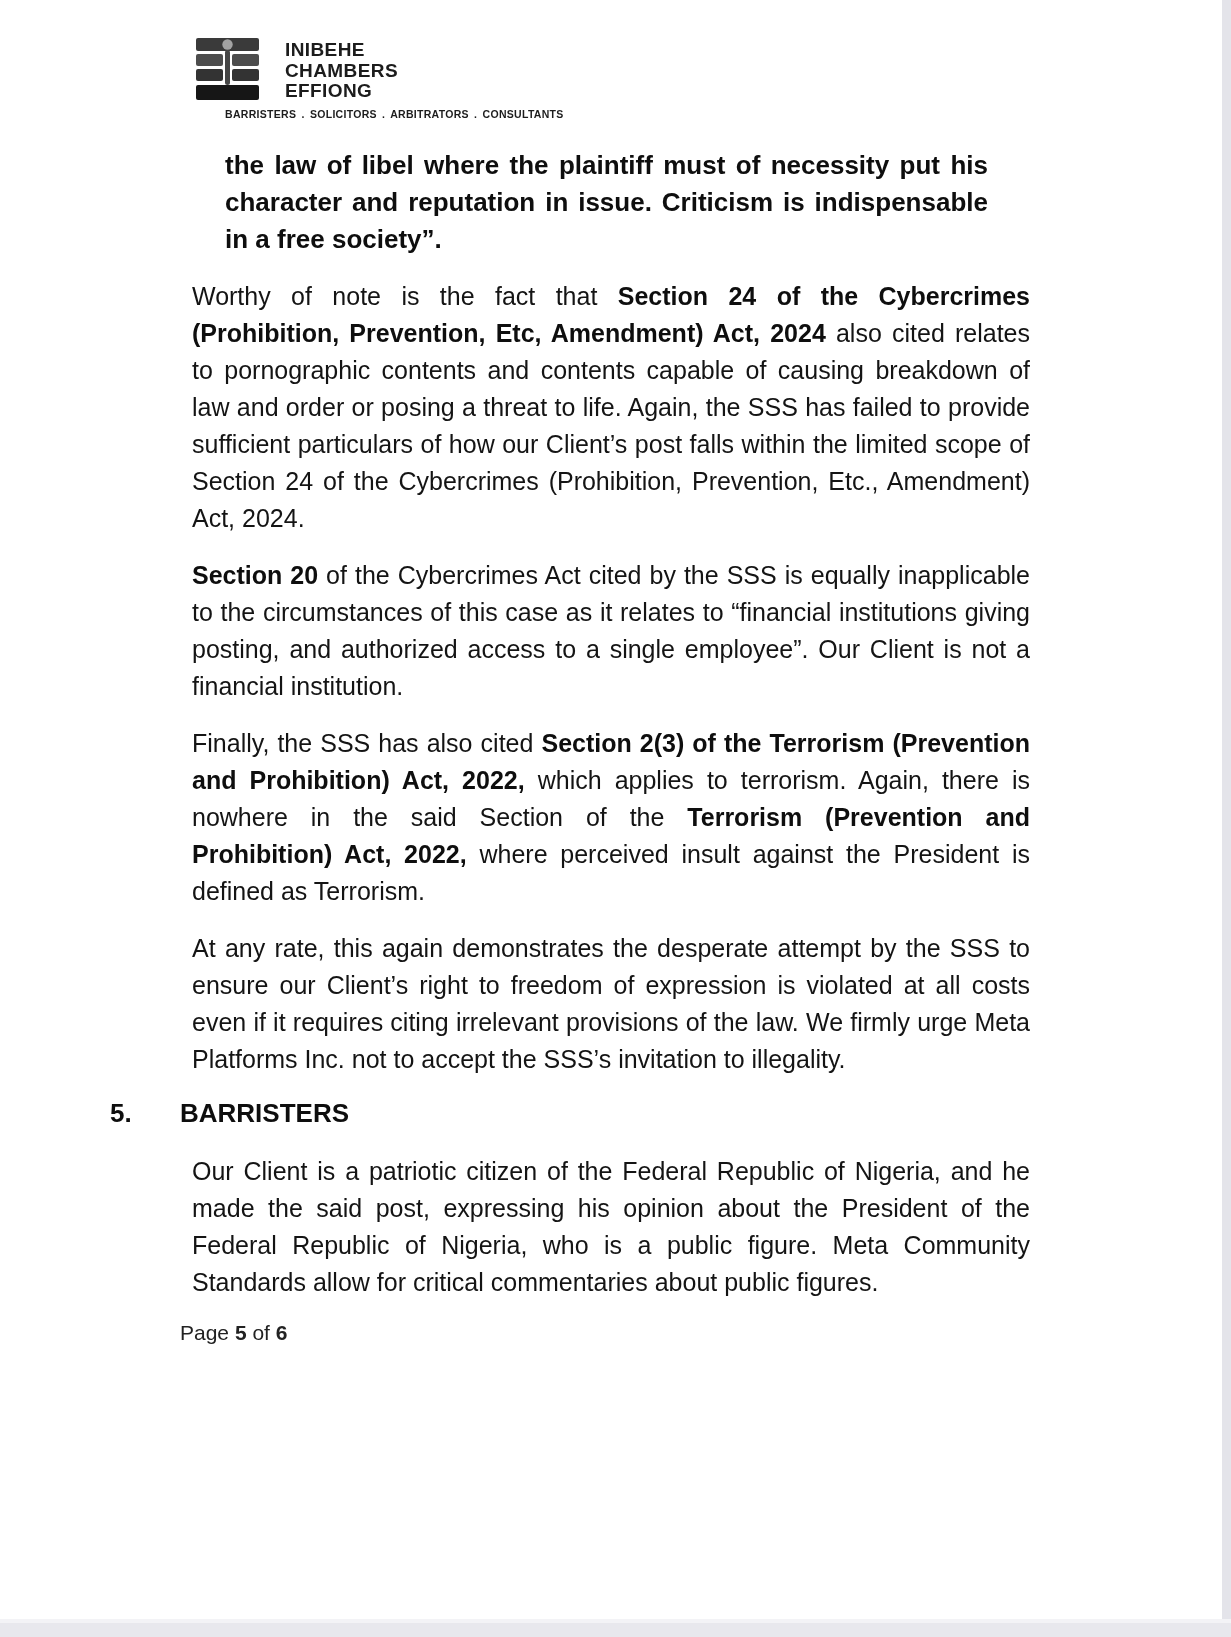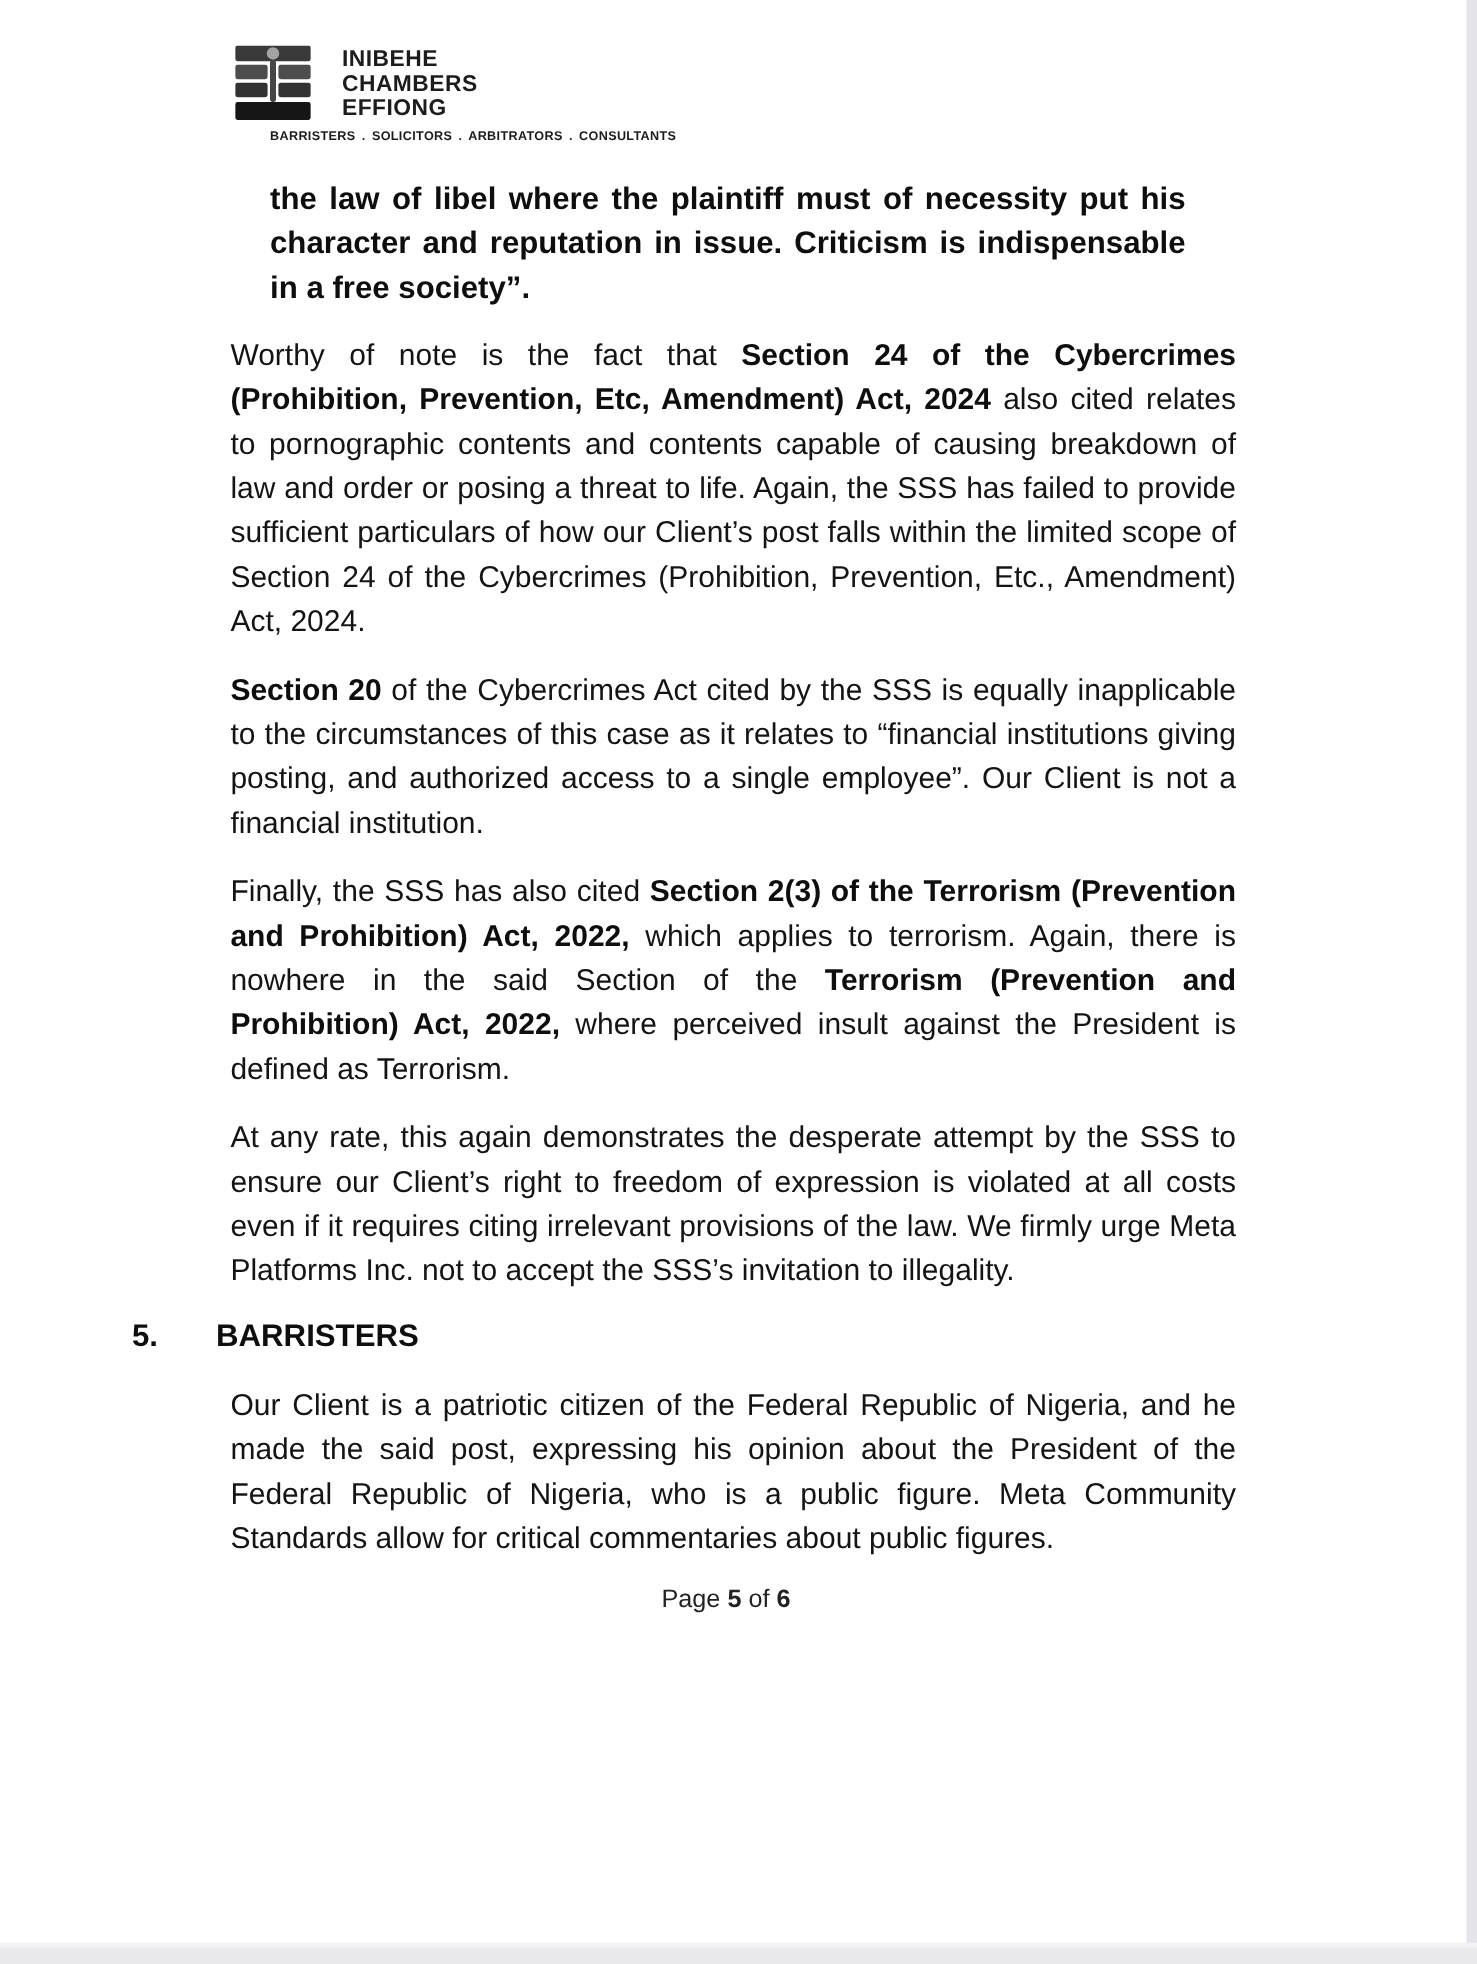--- a/index.html
+++ b/index.html
@@ -31,21 +31,21 @@
     font-size:25px;line-height:37px;text-align:justify;
     margin:0 0 20px 12px;color:#141414;
   }
   .para strong,.quote strong{font-weight:700;color:#0e0e0e;}
   .heading{
     font-size:26px;font-weight:700;color:#0e0e0e;
     margin:6px 0 24px 0;position:relative;
   }
   .h-num{position:absolute;left:-70px;top:0;}
   .footer{
-    width:100%;text-align:center;font-size:21px;color:#222;margin-top:8px;
+    width:100%;text-align:left;font-size:21px;color:#222;margin-top:8px;
   }
   .footer strong{font-weight:700;}
 </style>
 </head>
 <body>
 
 <div class="page">
 
   <header class="letterhead">
     <div class="lh-row">

